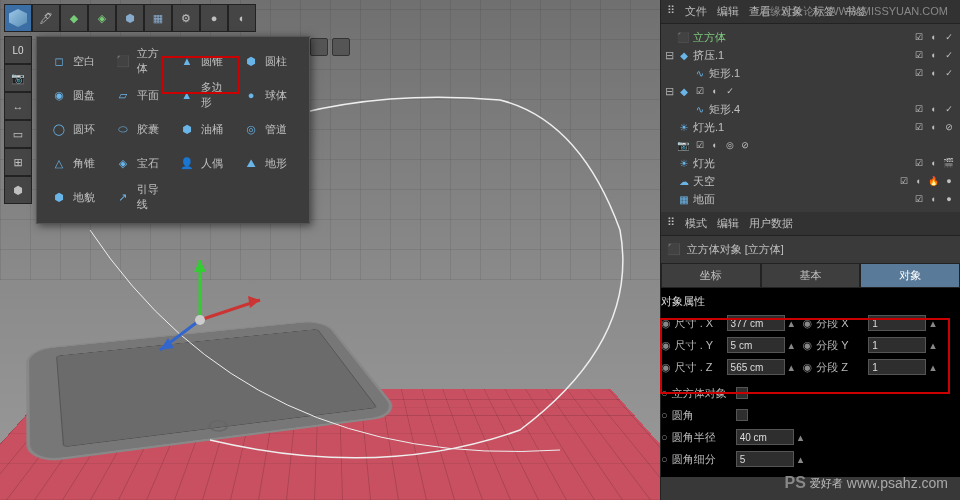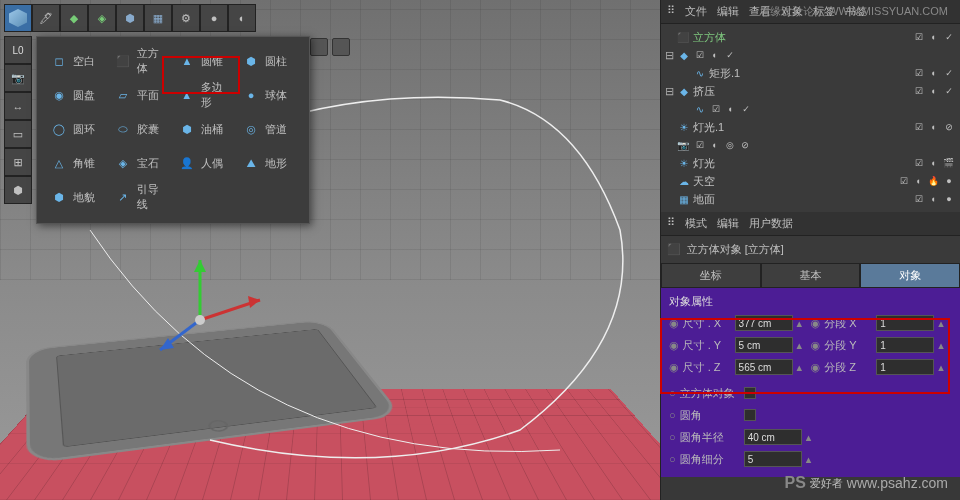--- a/index.html
+++ b/index.html
@@ -40,21 +40,21 @@
 .tree-row .icons{display:flex;gap:1px;margin-right:4px}
 .tree-row .icons span{width:14px;height:14px;display:inline-flex;align-items:center;justify-content:center;font-size:9px}
 .tree-indent{width:14px;display:inline-block}
 .tree-toggle{width:10px;color:#aaa}
 .obj-ico{width:14px;height:14px;display:inline-flex;align-items:center;justify-content:center;font-size:10px}
 .attr-tabs{display:flex;background:#323232;border-bottom:1px solid #222;padding:4px 6px;gap:10px}
 .attr-header{padding:6px;display:flex;align-items:center;gap:6px;background:#3a3a3a}
 .attr-sub-tabs{display:flex;background:#323232}
 .attr-sub-tabs div{flex:1;text-align:center;padding:4px;border:1px solid #222;background:#3e3e3e}
 .attr-sub-tabs div.active{background:#5a7a9a;color:#fff}
-.attr-section{padding:6px 8px;background:#4c1d95}
+.attr-section{padding:6px 0;background:#000000}
 .attr-section-title{color:#ddd;margin-bottom:4px}
 .prop-row{display:flex;align-items:center;height:20px;gap:4px;margin-bottom:2px}
 .prop-row label{width:48px;color:#bbb}
 .prop-row .dot{color:#888}
 .prop-row input{width:58px;height:16px;background:#2e2e2e;border:1px solid #555;color:#ddd;padding:0 3px;font-size:10px}
 .prop-row .spin{width:10px;color:#888}
 .prop-row .check{width:12px;height:12px;background:#2e2e2e;border:1px solid #555}
 </style>
 </head>
 <body>
@@ -228,51 +228,52 @@
           <span class="name green">立方体</span>
           <span class="icons">
             <span>☑</span>
             <span>◐</span>
             <span>✓</span>
           </span>
         </div>
         <div class="tree-row">
           <span class="tree-toggle">⊟</span>
           <span class="obj-ico" style="color:#6ab5e8">◆</span>
+          <span class="name ">挤压.1</span>
           <span class="icons">
             <span>☑</span>
             <span>◐</span>
             <span>✓</span>
           </span>
         </div>
         <div class="tree-row">
           <span class="tree-indent"></span>
           <span class="tree-toggle"></span>
           <span class="obj-ico" style="color:#6ab5e8">∿</span>
           <span class="name ">矩形.1</span>
           <span class="icons">
             <span>☑</span>
             <span>◐</span>
             <span>✓</span>
           </span>
         </div>
         <div class="tree-row">
           <span class="tree-toggle">⊟</span>
           <span class="obj-ico" style="color:#6ab5e8">◆</span>
-          <span class="name ">挤压</span>
           <span class="icons">
             <span>☑</span>
             <span>◐</span>
             <span>✓</span>
           </span>
         </div>
         <div class="tree-row">
           <span class="tree-indent"></span>
           <span class="tree-toggle"></span>
           <span class="obj-ico" style="color:#6ab5e8">∿</span>
+          <span class="name ">矩形.4</span>
           <span class="icons">
             <span>☑</span>
             <span>◐</span>
             <span>✓</span>
           </span>
         </div>
         <div class="tree-row">
           <span class="tree-toggle"></span>
           <span class="obj-ico" style="color:#6ab5e8">☀</span>
           <span class="name ">灯光.1</span>

